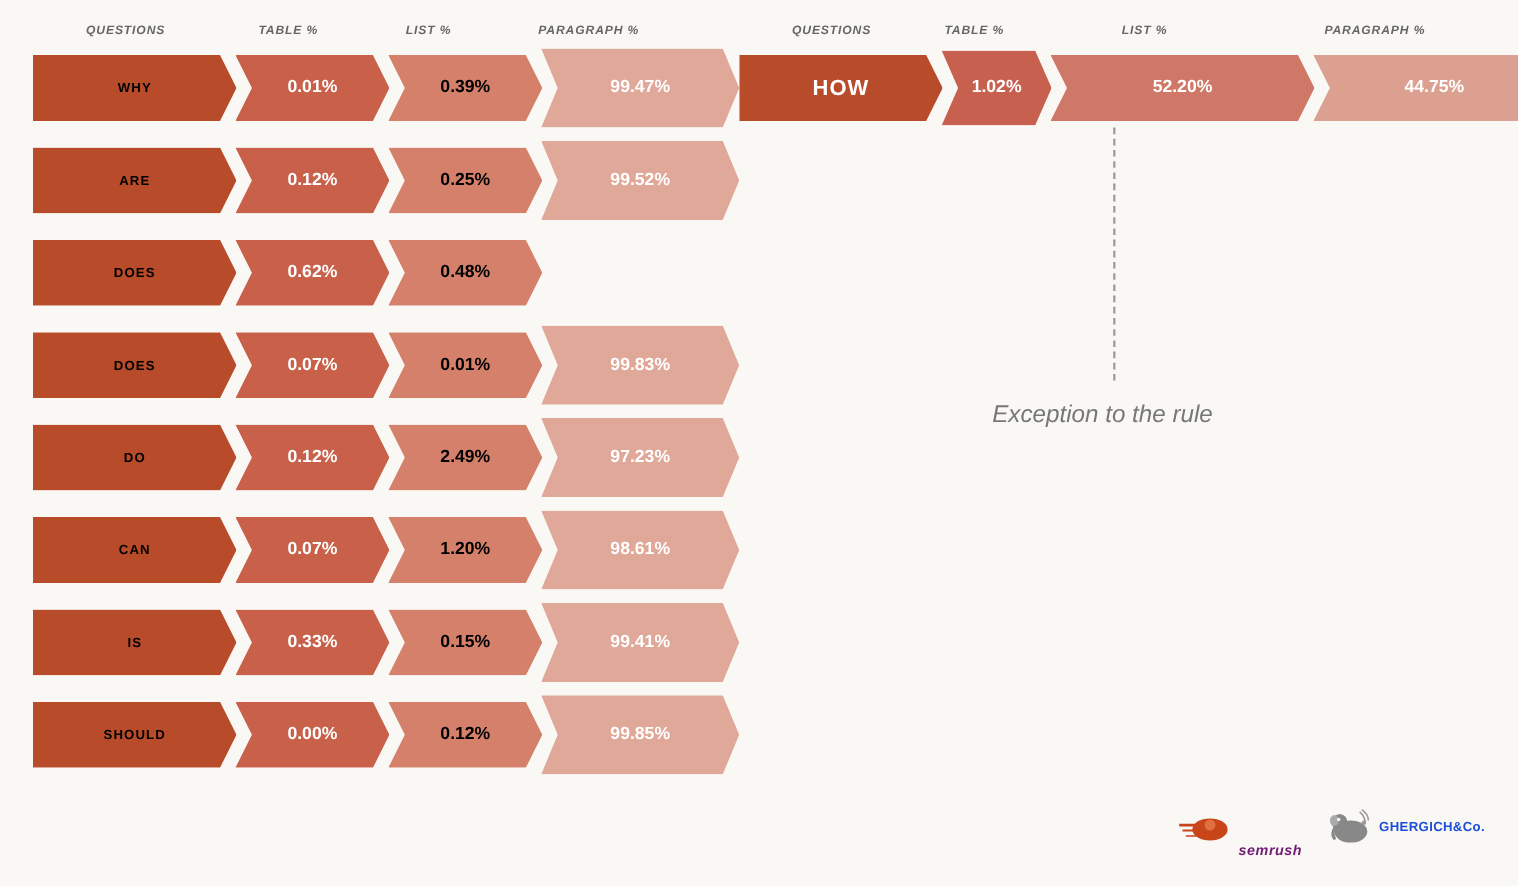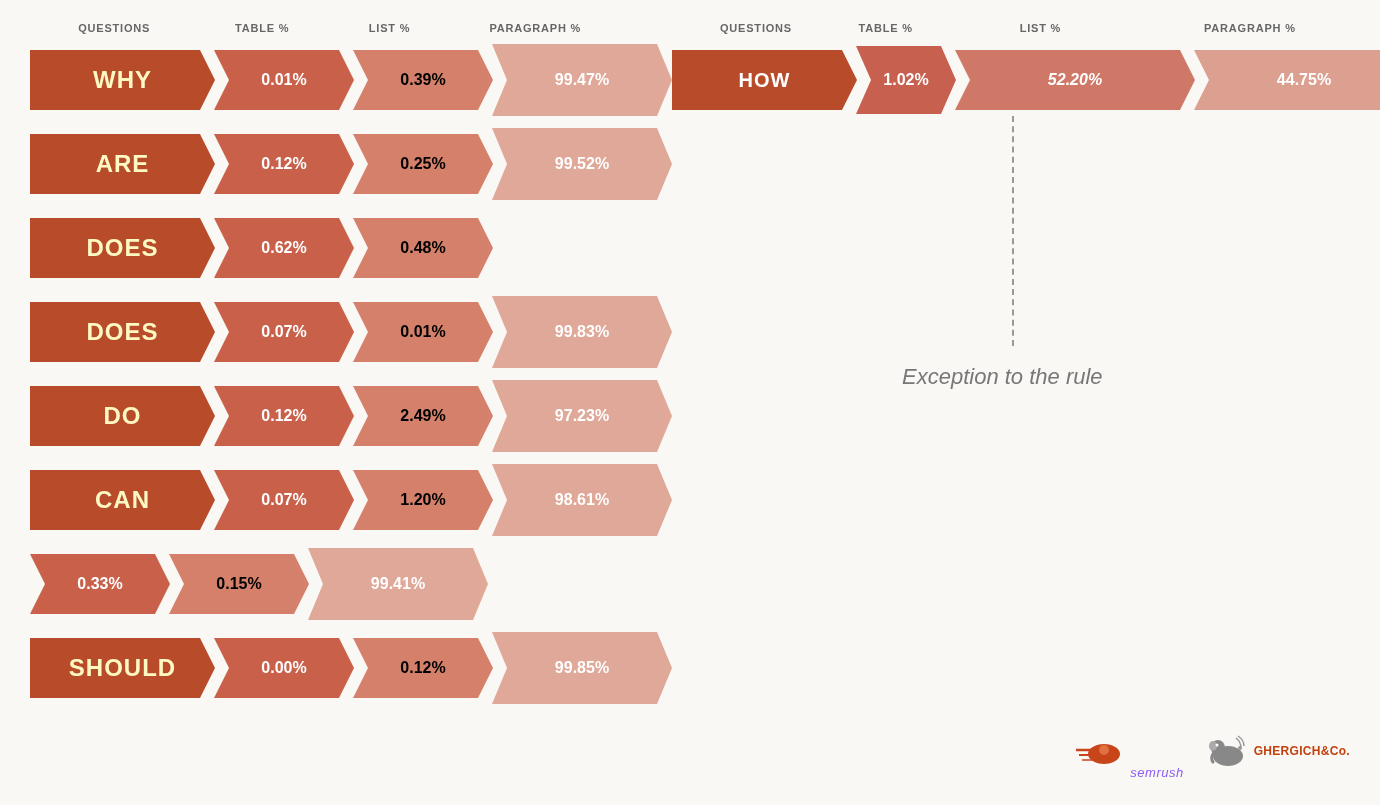--- a/index.html
+++ b/index.html
@@ -10,37 +10,38 @@
       font-family: Arial, sans-serif;
       overflow: hidden;
       position: relative;
     }
 
     .col-header {
       font-size: 12px;
       font-weight: bold;
       color: #555;
       letter-spacing: 0.5px;
+      font-style: italic;
     }
 
     
     .arrow-row {
       display: flex;
       align-items: center;
       margin-bottom: 12px;
       height: 72px;
       position: relative;
     }
 
     .arrow-segment-label {
       width: 185px;
       background: #b84c2a;
       font-weight: bold;
-      color: #fef9c3;
-      font-size: 24px;
+      color: #000000;
+      font-size: 12px;
       letter-spacing: 1px;
       height: 60px;
       display: flex;
       align-items: center;
       justify-content: center;
       clip-path: polygon(0 0, calc(100% - 15px) 0, 100% 50%, calc(100% - 15px) 100%, 0 100%);
       margin-right: -1px;
     }
 
     .arrow-segment-table {
@@ -119,21 +120,20 @@
       background: #d07868;
       color: white;
       font-size: 16px;
       font-weight: bold;
       height: 60px;
       display: flex;
       align-items: center;
       justify-content: center;
       clip-path: polygon(0 0, calc(100% - 15px) 0, 100% 50%, calc(100% - 15px) 100%, 0 100%, 15px 50%);
       margin-right: -1px;
-      font-style: italic;
     }
 
     .arrow-segment-para-how {
       width: 220px;
       background: #dca090;
       color: white;
       font-size: 16px;
       font-weight: bold;
       height: 60px;
       display: flex;
@@ -227,20 +227,21 @@
     </div>
 
     <div class="arrow-row">
       <div class="arrow-segment-label">CAN</div>
       <div class="arrow-segment-table">0.07%</div>
       <div class="arrow-segment-list">1.20%</div>
       <div class="arrow-segment-para">98.61%</div>
     </div>
 
     <div class="arrow-row">
+      <div class="arrow-segment-label">IS</div>
       <div class="arrow-segment-table">0.33%</div>
       <div class="arrow-segment-list">0.15%</div>
       <div class="arrow-segment-para">99.41%</div>
     </div>
 
     <div class="arrow-row">
       <div class="arrow-segment-label">SHOULD</div>
       <div class="arrow-segment-table">0.00%</div>
       <div class="arrow-segment-list">0.12%</div>
       <div class="arrow-segment-para">99.85%</div>
@@ -269,34 +270,34 @@
   <div style="display:flex; align-items:center; gap:6px;">
     <svg width="50" height="30" viewBox="0 0 50 30">
 
       <ellipse cx="30" cy="18" rx="16" ry="10" fill="#c8451a"></ellipse>
       <circle cx="30" cy="14" r="5" fill="#e07040"></circle>
 
       <line x1="2" y1="14" x2="18" y2="14" stroke="#c8451a" stroke-width="2.5"></line>
       <line x1="5" y1="19" x2="18" y2="19" stroke="#c8451a" stroke-width="2"></line>
       <line x1="8" y1="24" x2="18" y2="24" stroke="#c8451a" stroke-width="1.5"></line>
     </svg>
-    <span style="font-size:13px; font-weight:normal; color:#8b5cf6; font-style:italic; text-transform:lowercase; letter-spacing:0.5px;margin-top:44px;">SEMrush</span>
+    <span style="font-size:13px; font-weight:bold; color:#701a75; font-style:italic; text-transform:lowercase; letter-spacing:0.5px;margin-top:44px;">SEMrush</span>
   </div>
 
   <div style="display:flex; align-items:center; gap:6px;">
     <svg width="40" height="38" viewBox="0 0 40 38">
 
       <ellipse cx="20" cy="24" rx="15" ry="10" fill="#888"></ellipse>
       <ellipse cx="10" cy="16" rx="7" ry="8" fill="#888"></ellipse>
 
       <ellipse cx="5" cy="14" rx="4" ry="5" fill="#aaa"></ellipse>
 
       <circle cx="9" cy="13" r="1.5" fill="white"></circle>
 
       <path d="M 6 20 Q 2 26 5 30" stroke="#888" stroke-width="3" fill="none" stroke-linecap="round"></path>
 
       <path d="M 30 4 Q 36 8 36 14" stroke="#999" stroke-width="1.5" fill="none"></path>
       <path d="M 28 6 Q 33 10 33 16" stroke="#999" stroke-width="1.5" fill="none"></path>
       <circle cx="32" cy="16" r="2" fill="#999"></circle>
     </svg>
-    <span style="font-size:12px; font-weight:bold; color:#c2410c; letter-spacing:0.3px;">GHERGICH&amp;Co.</span>
+    <span style="font-size:12px; font-weight:bold; color:#1d4ed8; letter-spacing:0.3px;">GHERGICH&amp;Co.</span>
   </div>
 </div>
 
 </body></html>

